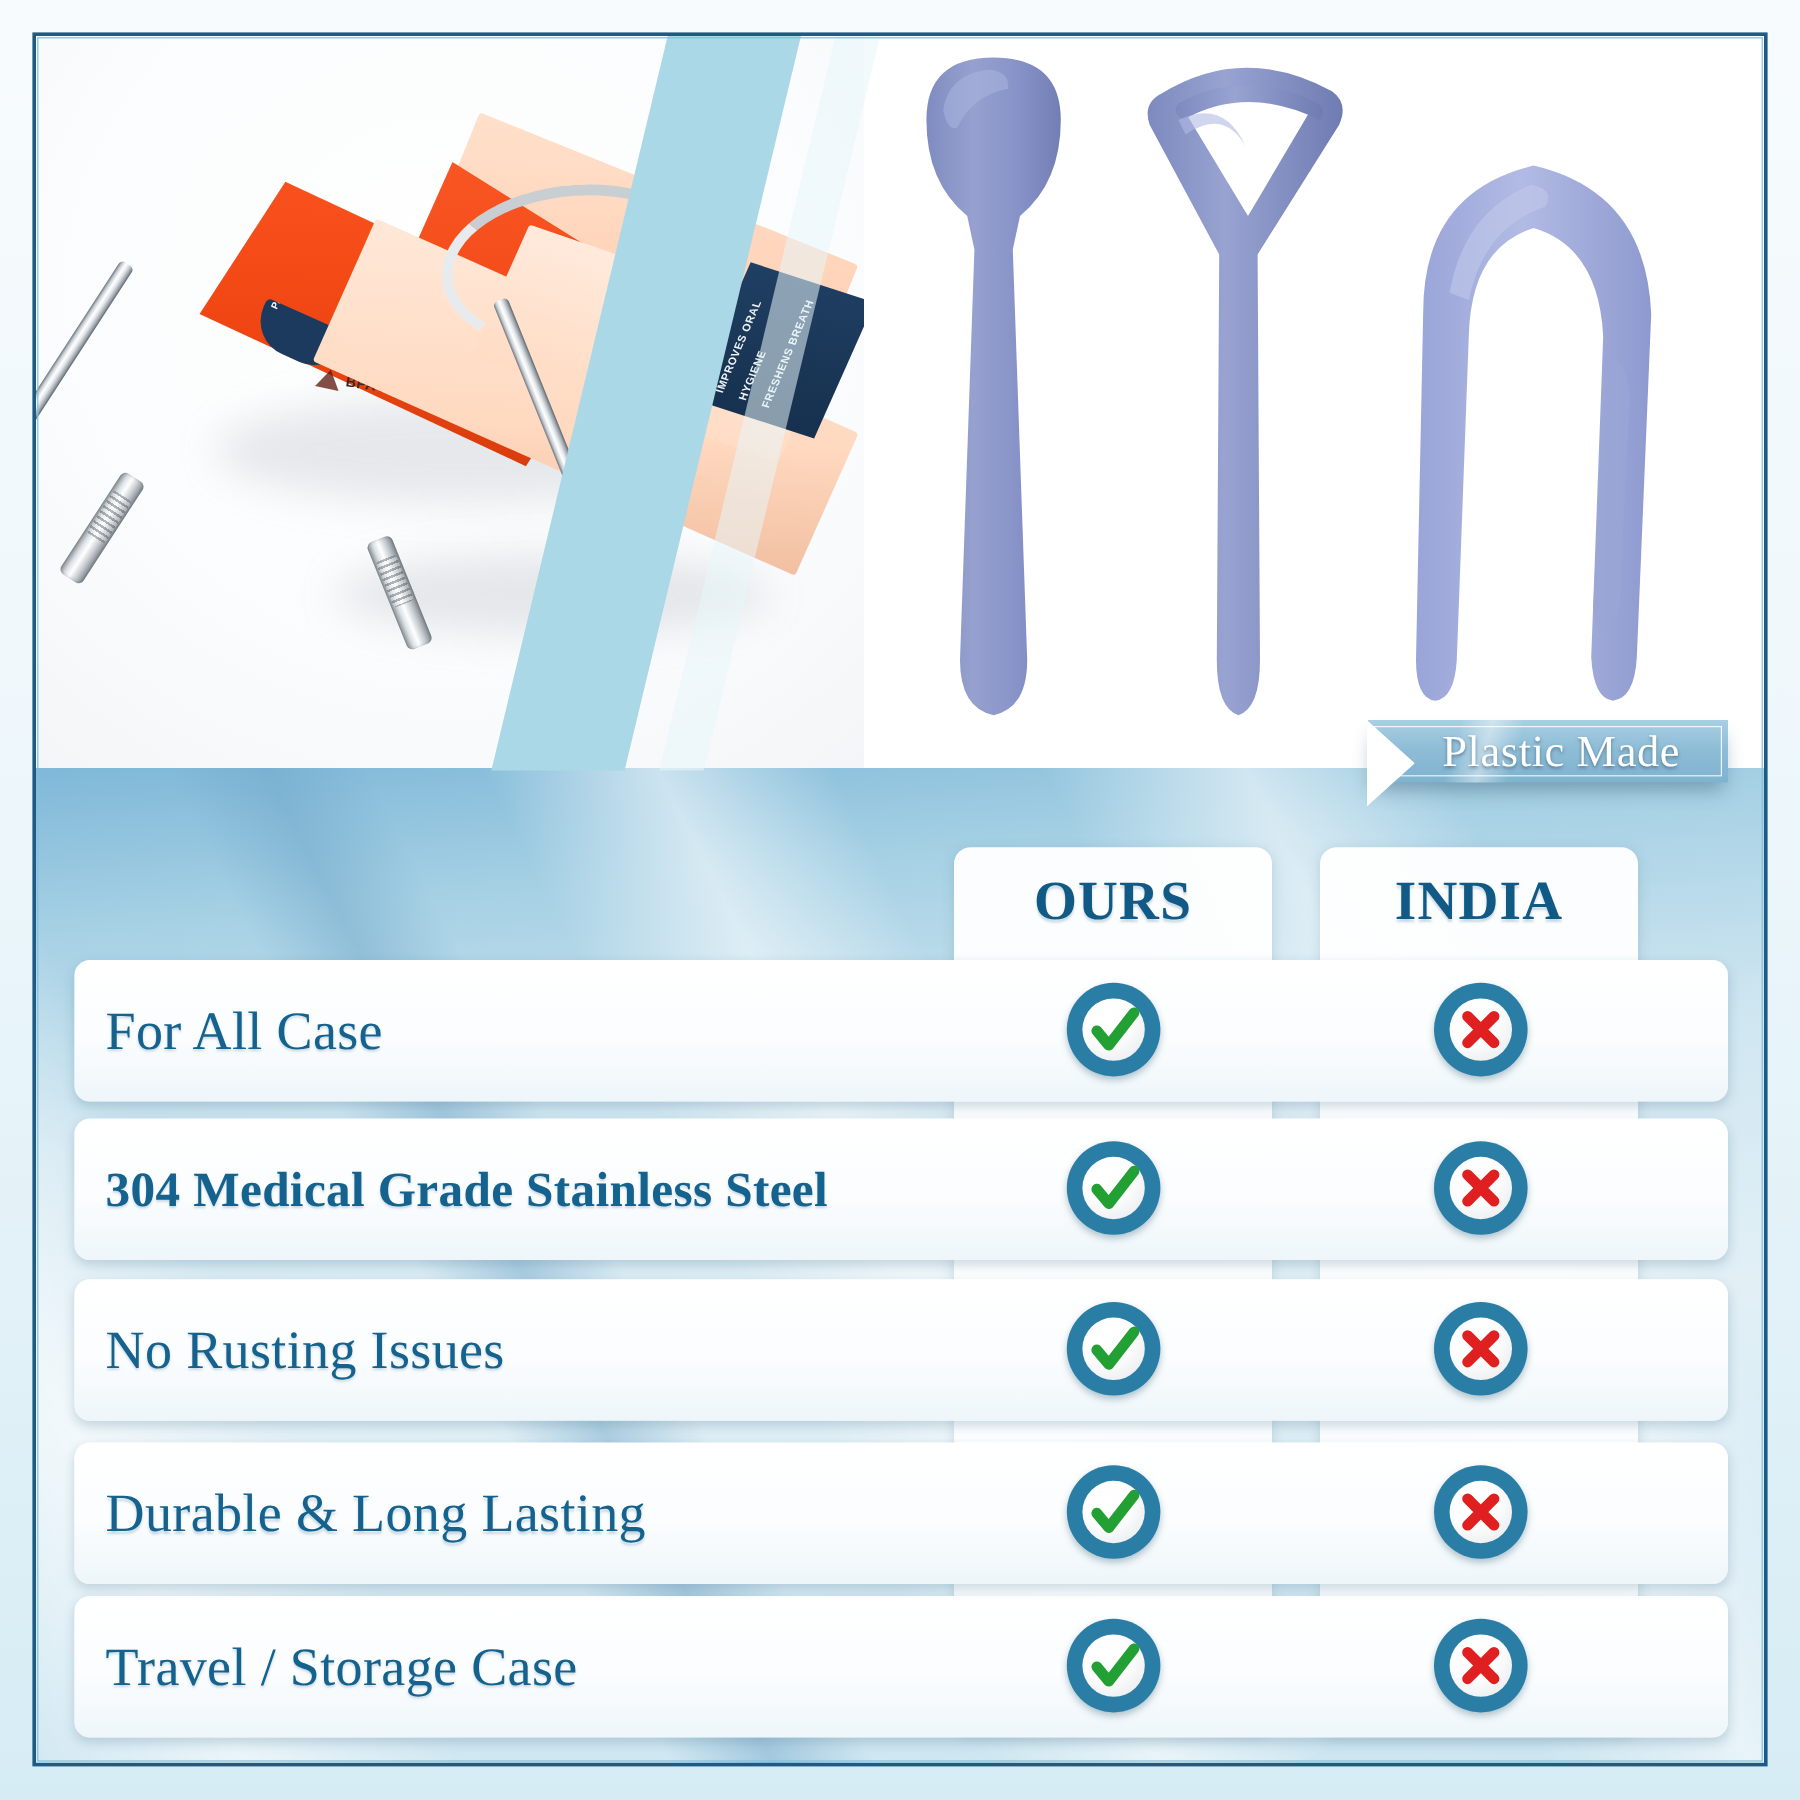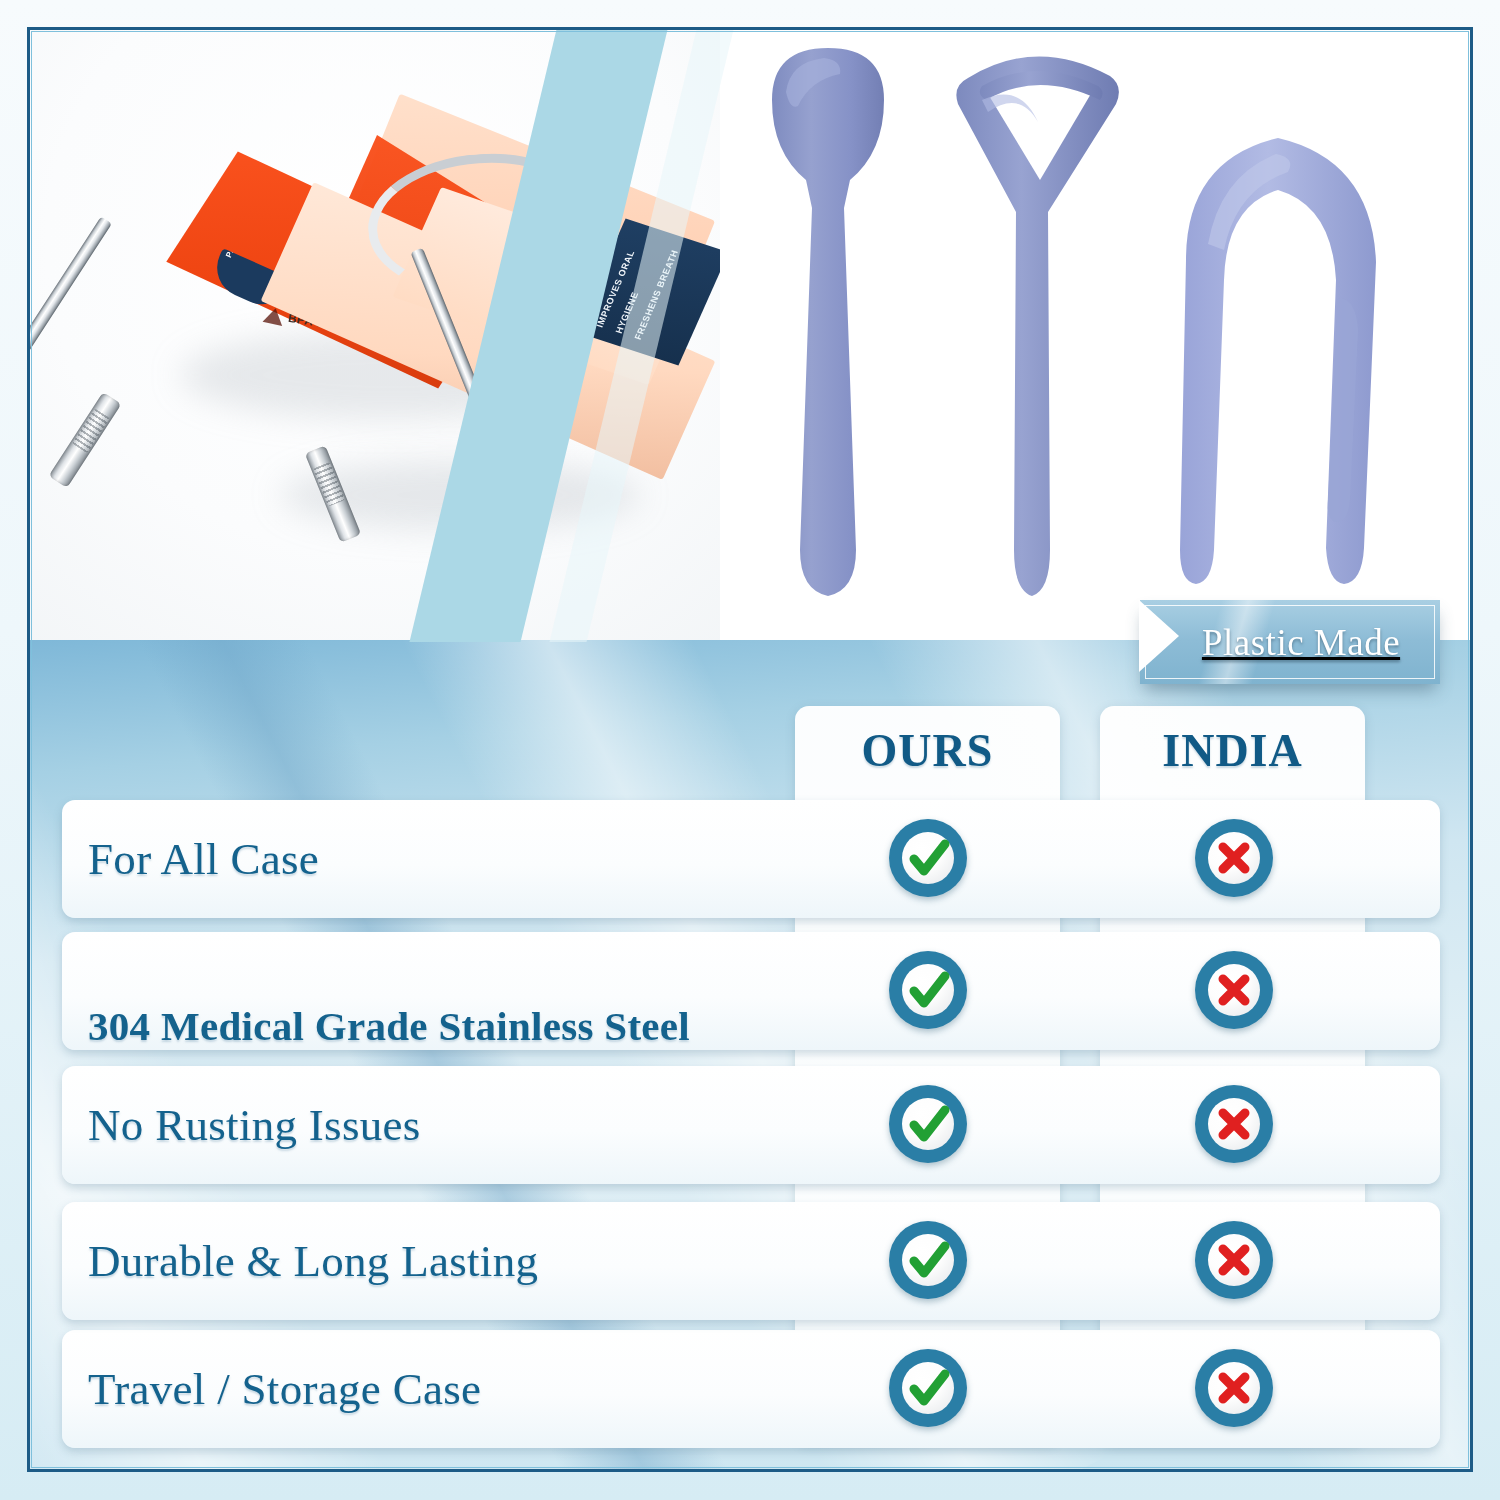--- a/index.html
+++ b/index.html
@@ -154,22 +154,22 @@
     display:flex; align-items:center; padding-left:25px;
     clip-path:polygon(0 0, 100% 0, 100% 100%, 0 100%, 0 100%);
   }
   #banner-steel .notch{
     position:absolute; right:-1px; top:0; width:40px; height:72px;
     background:#ffffff;
     clip-path:polygon(100% 0, 100% 100%, 0 50%);
     z-index:4;
   }
   #banner-plastic{
-    left:1140px; top:600px; width:300px; height:84px;
-    display:flex; align-items:center; justify-content:center; padding-left:22px;text-decoration:underline;
+    left:1140px; top:600px; width:300px; height:52px;
+    display:flex; align-items:center; justify-content:center; padding-left:22px;
   }
   #banner-plastic .notch{
     position:absolute; left:-1px; top:0; width:40px; height:72px;
     background:#ffffff;
     clip-path:polygon(0 0, 0 100%, 100% 50%);
     z-index:4;
   }
 
   
   .lower-bg{
@@ -350,21 +350,21 @@
     <div class="col-panel" id="col-ours">
       <div class="col-head">OURS</div>
     </div>
     <div class="col-panel" id="col-others">
       <div class="col-head">INDIA</div>
     </div>
 
     <div class="frow" style="top:800px;">
       <div class="frow-label">For All Case</div>
     </div>
-    <div class="frow" style="top:932px;align-items:flex-end;">
+    <div class="frow" style="top:932px;">
       <div class="frow-label bold">304 Medical Grade Stainless Steel</div>
     </div>
     <div class="frow" style="top:1066px;">
       <div class="frow-label">No Rusting Issues</div>
     </div>
     <div class="frow" style="top:1330px;">
       <div class="frow-label">Travel / Storage Case</div>
     </div>
     <div class="frow" style="top:1202px;">
       <div class="frow-label">Durable &amp; Long Lasting</div>

